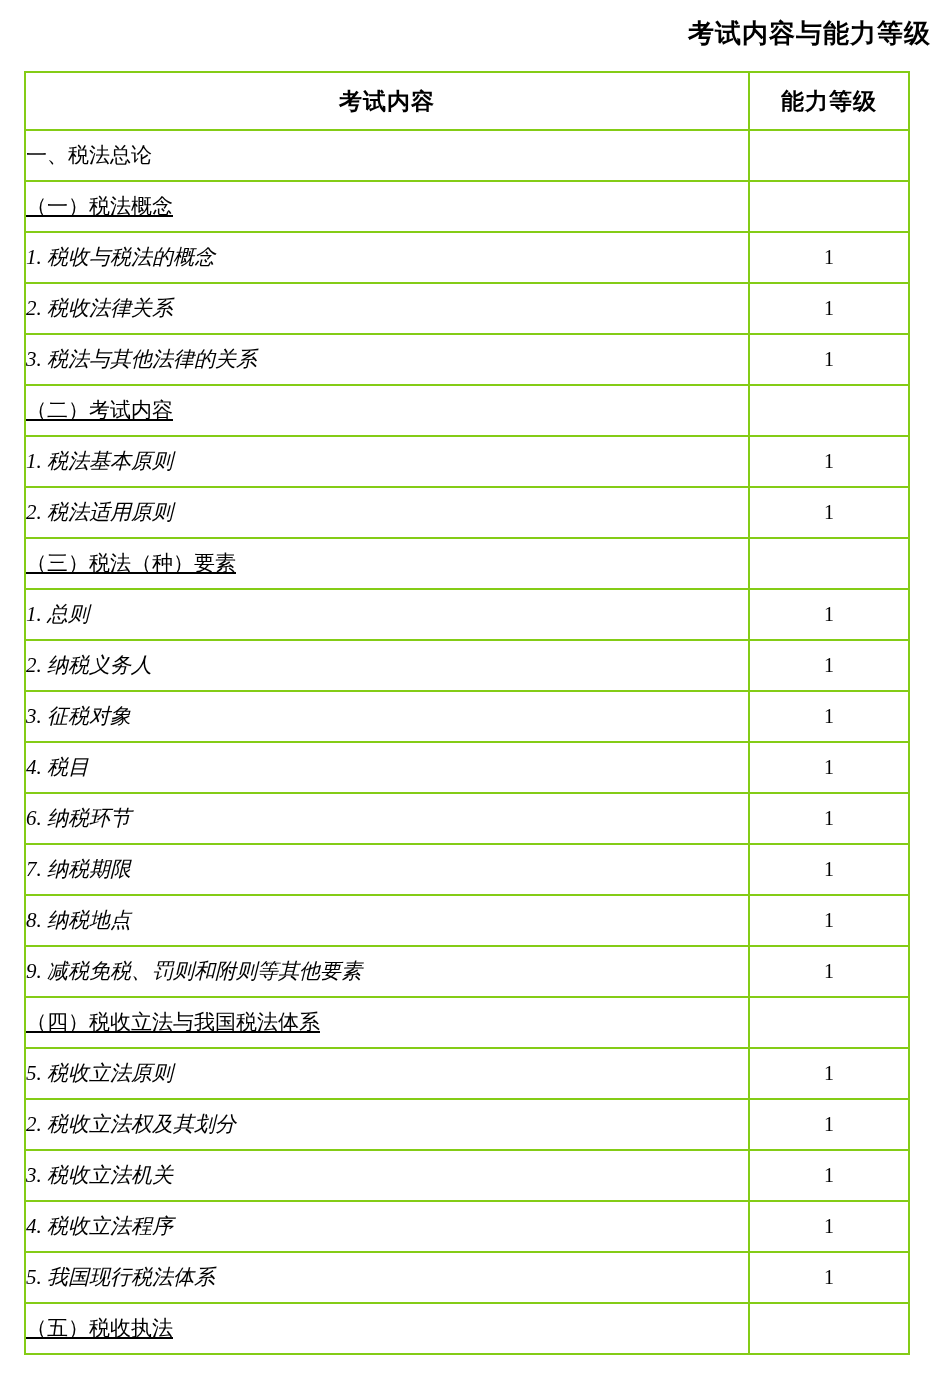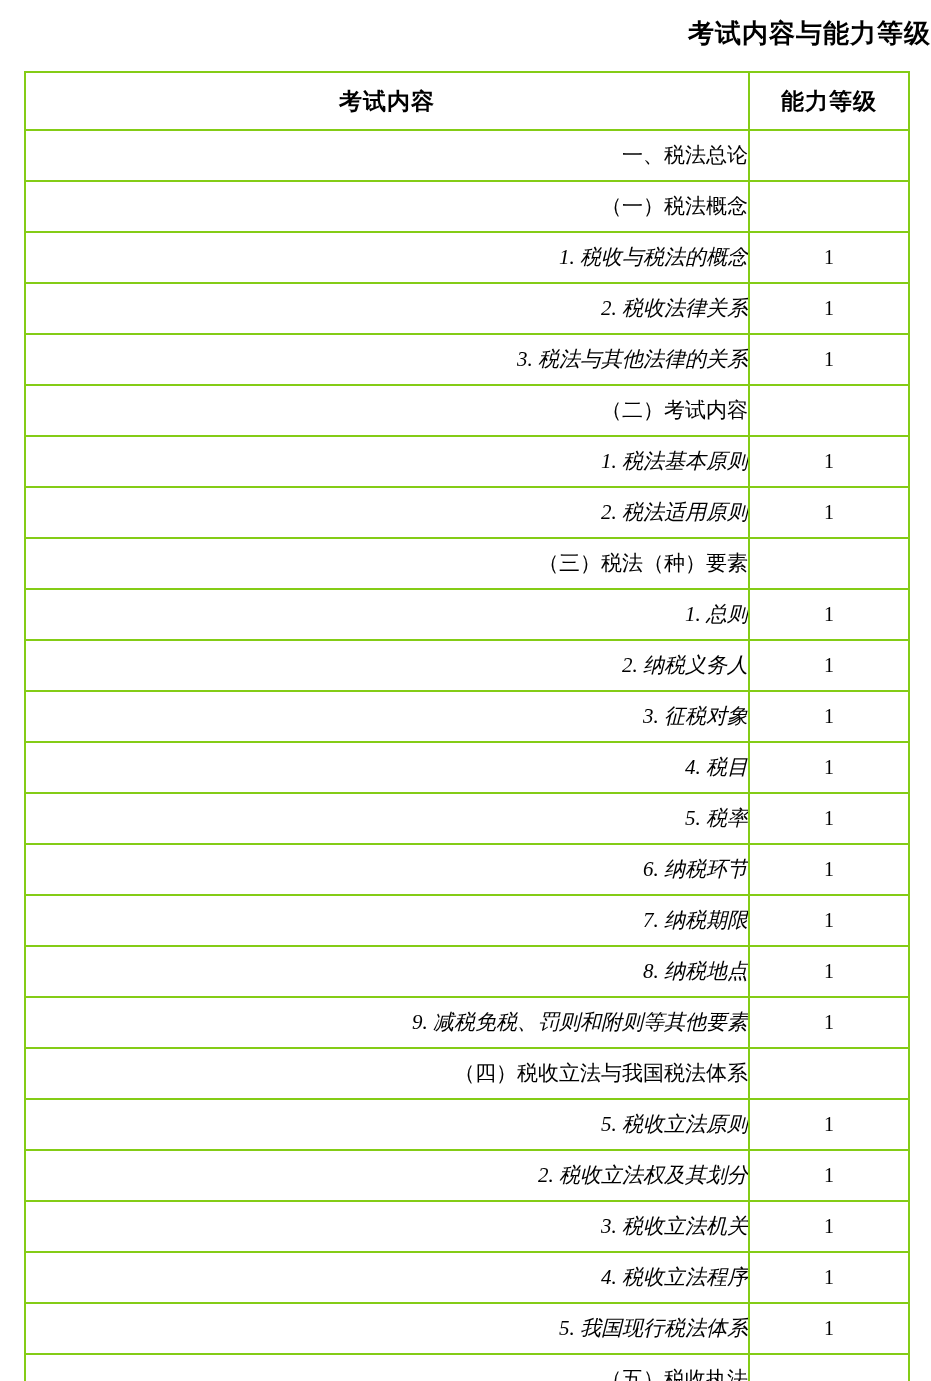--- a/index.html
+++ b/index.html
@@ -55,32 +55,32 @@
     line-height: 56px;
     letter-spacing: 1px;
   }
   tbody td {
     font-size: 21px;
     height: 49px;
     line-height: 49px;
     vertical-align: middle;
   }
   td.cell-content {
-    text-align: right;
+    text-align: left;
     white-space: nowrap;
     overflow: hidden;
   }
   td.cell-level {
     text-align: center;
     font-family: "Liberation Serif", "DejaVu Serif", serif;
     font-size: 20px;
   }
   
   .ind-0 { padding-left: 22px; }   
-  .ind-1 { padding-left: 30px; }   
+  .ind-1 { padding-left: 30px; text-decoration: underline; }   
   .ind-2 { padding-left: 42px; font-style: italic; }
 </style>
 </head>
 <body>
 
 <div class="page">
 
   <h1 class="doc-title">考试内容与能力等级</h1>
 
   <div class="table-wrap">
@@ -142,24 +142,20 @@
           </tr>
           <tr>
             <td class="cell-content ind-2">3. 征税对象</td>
             <td class="cell-level">1</td>
           </tr>
           <tr>
             <td class="cell-content ind-2">4. 税目</td>
             <td class="cell-level">1</td>
           </tr>
           <tr>
-            <td class="cell-content ind-2">5. 税率</td>
-            <td class="cell-level">1</td>
-          </tr>
-          <tr>
             <td class="cell-content ind-2">6. 纳税环节</td>
             <td class="cell-level">1</td>
           </tr>
           <tr>
             <td class="cell-content ind-2">7. 纳税期限</td>
             <td class="cell-level">1</td>
           </tr>
           <tr>
             <td class="cell-content ind-2">8. 纳税地点</td>
             <td class="cell-level">1</td>

